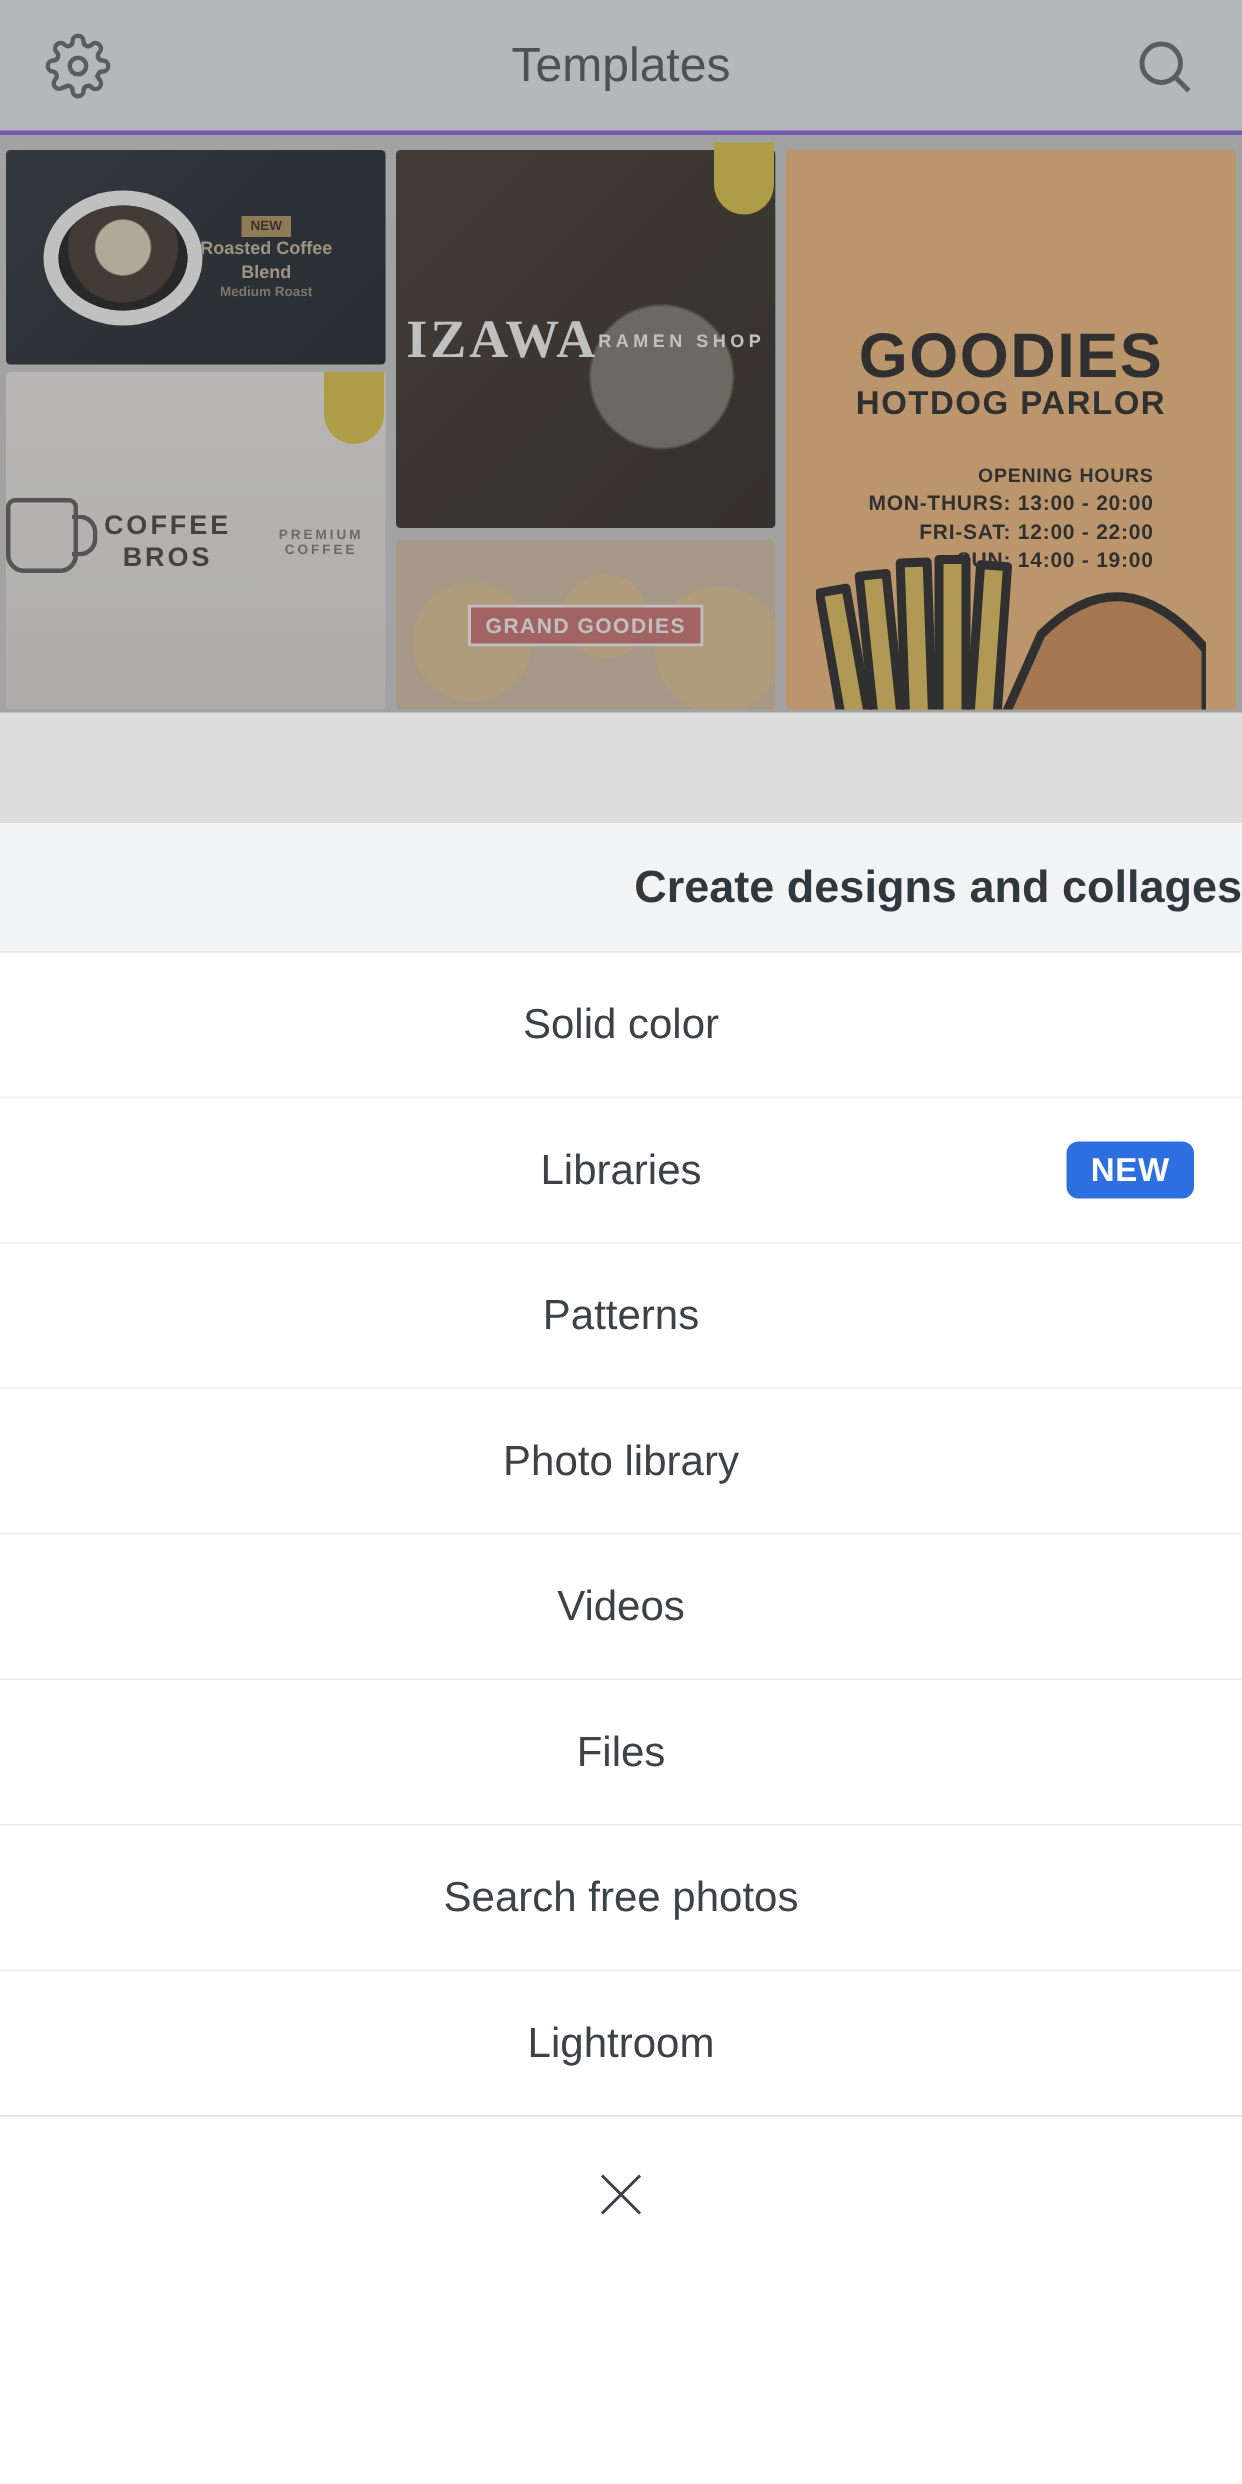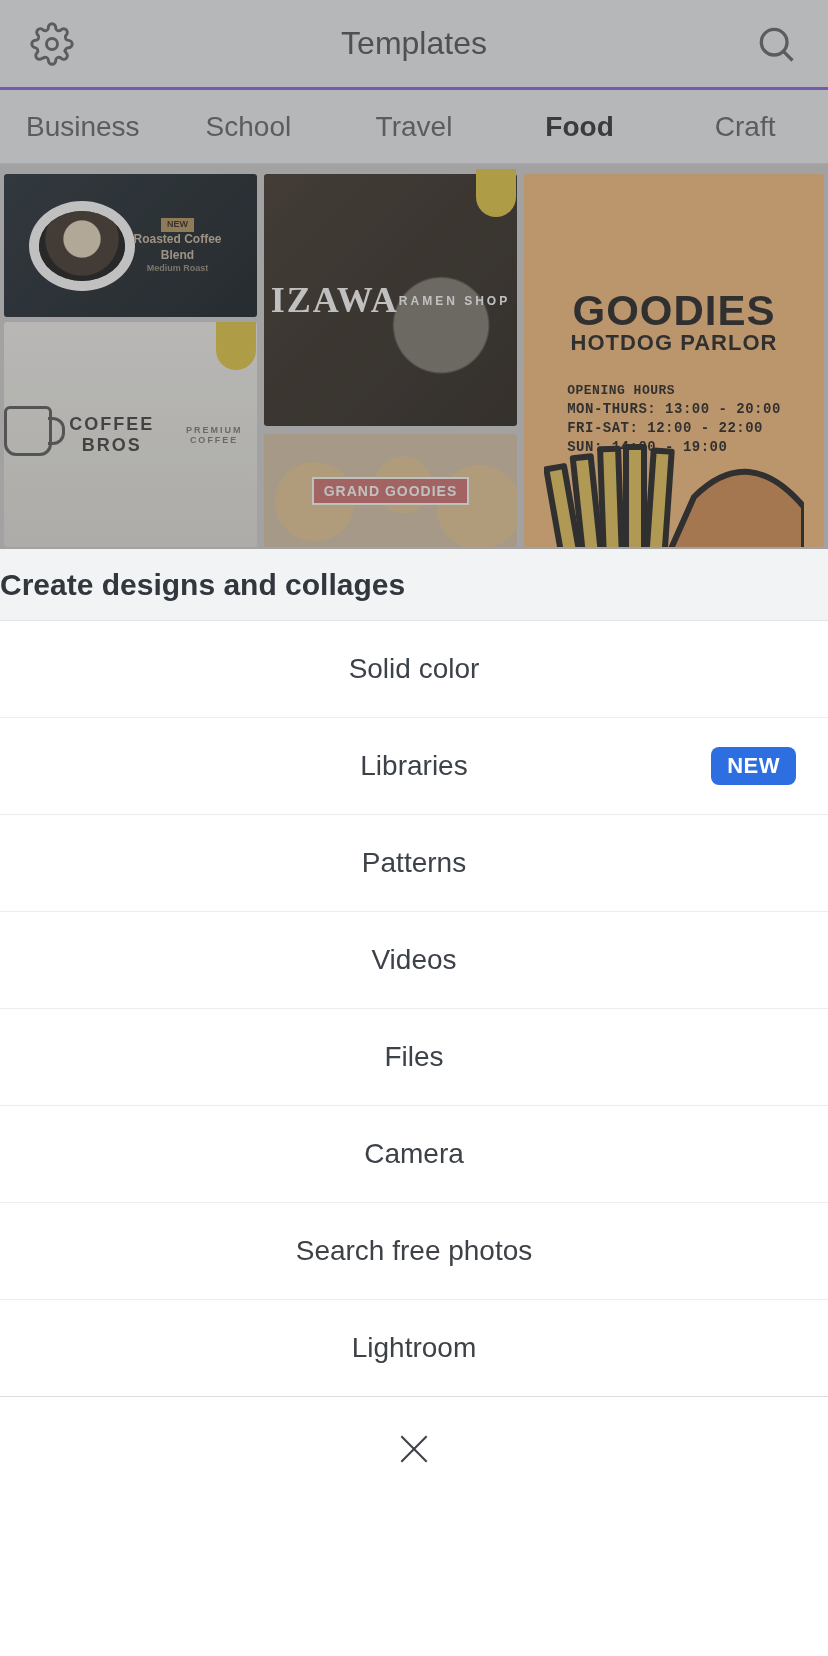--- a/index.html
+++ b/index.html
@@ -25,30 +25,30 @@
   .c2 span { font-size:18px; letter-spacing:2px; font-weight:800;}
   .c2 small{font-size:9px;letter-spacing:2px;color:#777;}
   .c3 { left:264px; top:10px; width:253px; height:252px; background:linear-gradient(rgba(30,25,20,.55),rgba(30,25,20,.55)), radial-gradient(circle at 70% 60%, #efe6d6 0 20%, transparent 21%), linear-gradient(135deg,#5c4a3a,#2d241c); flex-direction:row; }
   .c3 .logo{font-size:36px;font-family:Georgia,serif;font-weight:900;letter-spacing:2px;}
   .c3 .sub{font-size:12px;letter-spacing:3px;margin-top:2px;}
   .c4 { left:264px; top:270px; width:253px; height:113px; background: radial-gradient(circle at 20% 60%, #e9c78a 0 18%, transparent 19%), radial-gradient(circle at 55% 45%, #e9c78a 0 18%, transparent 19%), radial-gradient(circle at 85% 65%, #e9c78a 0 18%, transparent 19%), #d8c1a1; }
   .c4 .go{background:#d86b6b;color:#fff;font-size:14px;padding:4px 10px;border:2px solid #fff;letter-spacing:1px;}
   .c5 { left:524px; top:10px; width:300px; height:373px; background:#fdba74; color:#1c1c1c; flex-direction:column; font-family:Impact, 'Arial Black', sans-serif; }
   .c5 h1{font-size:42px;letter-spacing:1px;line-height:.9;margin-top:28px;}
   .c5 h2{font-size:22px;letter-spacing:1px;}
-  .c5 .hrs{font-family:Liberation Mono, monospace;font-size:14px;font-weight:700;margin-top:26px;line-height:1.35;text-align:left;letter-spacing:.5px;}
+  .c5 .hrs{font-family:Liberation Sans, sans-serif;font-size:14px;font-weight:700;margin-top:26px;line-height:1.35;text-align:right;letter-spacing:.5px;}
   .c5 .hrs b{display:block;font-size:13px;}
   .fries{position:absolute;bottom:-40px;right:20px;width:260px;height:160px;}
   .badge { position:absolute; width:40px; height:48px; background:#e8c631; border-radius:0 0 20px 20px; }
   .b1{ left:476px; top:5px;} .b2{ left:216px; top:158px;}
   .overlay-dim { position:absolute; left:0; top:0; width:828px; height:549px; background:rgba(120,120,120,0.25); }
 
   
   .sheet { position:absolute; left:0; top:549px; width:828px; height:1107px; background:#fff; }
-  .sheet-head { height:72px; background:#f1f3f5; display:flex; align-items:center; justify-content:flex-start; border-bottom:1px solid #e2e4e6;}
+  .sheet-head { height:86px; background:#f1f3f5; display:flex; align-items:center; justify-content:flex-end; border-bottom:1px solid #e2e4e6;}
   .sheet-head span{ font-size:30px; font-weight:700; color:#31373d;}
   .row { height:97px; border-bottom:1px solid #ececec; display:flex; align-items:center; justify-content:center; position:relative;}
   .row span{ font-size:28px; color:#3d4248; }
   .new-pill{ position:absolute; right:32px; background:#2d6fe0; color:#fff; font-size:22px; font-weight:700; padding:6px 16px; border-radius:8px; letter-spacing:.5px;}
   .close-bar{ height:104px; display:flex; align-items:center; justify-content:center; }
   .xicon{ width:38px; height:38px; color:#3d4248; }
 
   svg{display:block}
 </style>
 </head>
@@ -65,27 +65,20 @@
     </div>
     <div class="title">Templates</div>
     <div>
       <svg class="mag" viewBox="0 0 24 24" fill="none" stroke="currentColor" stroke-width="1.8">
             <circle cx="11" cy="11" r="7"></circle>
             <line x1="21" y1="21" x2="16.2" y2="16.2"></line>
           </svg>
     </div>
   </div>
 
-  <div class="tabs">
-    <div class="tab">Business</div>
-    <div class="tab">School</div>
-    <div class="tab">Travel</div>
-    <div class="tab active">Food</div>
-    <div class="tab">Craft</div>
-  </div>
 
   <div class="grid">
     <div class="card c1">
       <div class="cup"></div>
       <div class="txt">
         <div style="background:#b89257;color:#2a1f16;display:inline-block;padding:1px 6px;font-size:9px">NEW</div>
         <div>Roasted Coffee</div>
         <div>Blend</div>
         <div style="font-size:9px;opacity:.7">Medium Roast</div>
       </div>
@@ -136,27 +129,27 @@
         <span>Solid color</span>
       </div>
   <div class="row">
     <span>Libraries</span>
     <div class="new-pill">NEW</div>
   </div>
   <div class="row">
         <span>Patterns</span>
       </div>
   <div class="row">
+        <span>Photo library</span>
+      </div>
+  <div class="row">
         <span>Videos</span>
       </div>
   <div class="row">
         <span>Files</span>
-      </div>
-  <div class="row">
-        <span>Camera</span>
       </div>
   <div class="row">
         <span>Search free photos</span>
       </div>
   <div class="row" style="border-bottom:1px solid #ddd">
         <span>Lightroom</span>
       </div>
   <div class="close-bar">
     <svg class="xicon" viewBox="0 0 24 24" stroke="currentColor" stroke-width="1.3" fill="none">
           <line x1="4" y1="4" x2="20" y2="20"></line>

